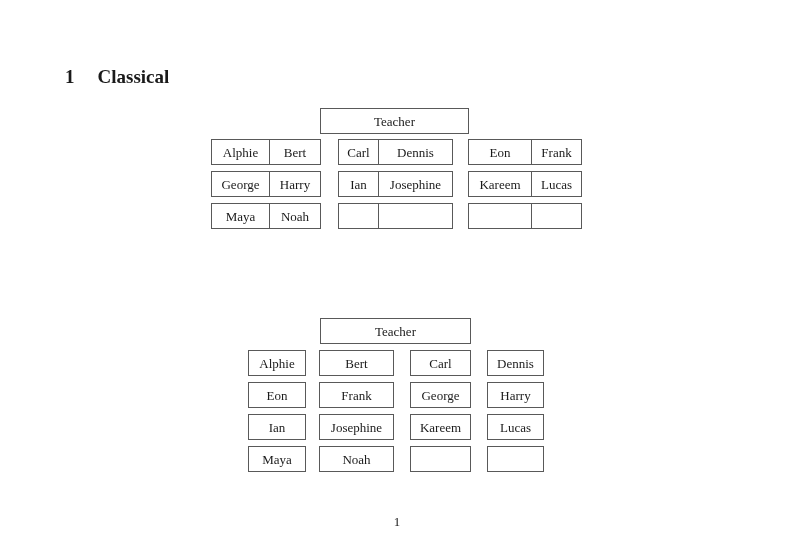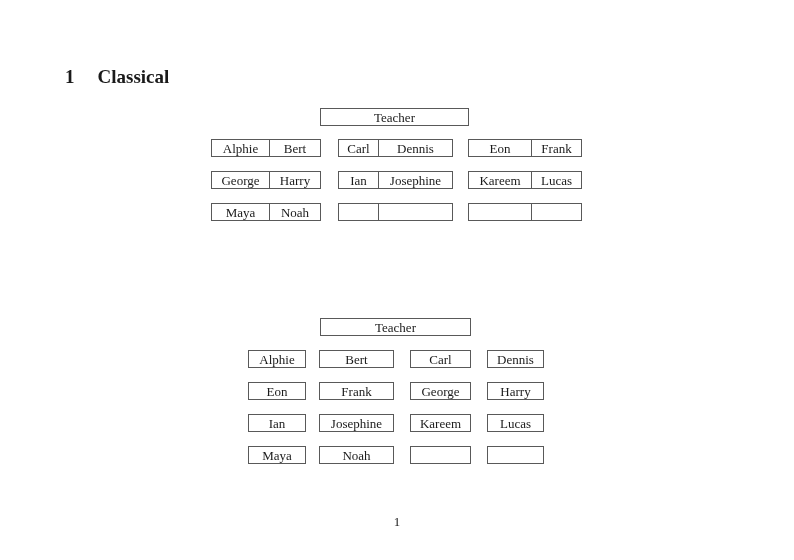--- a/index.html
+++ b/index.html
@@ -16,21 +16,21 @@
     font-weight:bold;font-size:19px;line-height:1;
     white-space:nowrap;
   }
   .h-classical{top:67px;}
   .h-distributed{top:277px;}
   .sec-title{margin-left:23px;}
 
   .box,.ctable{
     position:absolute;box-sizing:border-box;
     border:1px solid #595959;
-    height:18px;font-size:13px;line-height:1;
+    height:26px;font-size:13px;line-height:1;
     background:#ffffff;
   }
   .box{display:flex;align-items:center;justify-content:center;}
   .ctable{display:flex;}
   .ctable .cell{
     box-sizing:border-box;display:flex;align-items:center;justify-content:center;
     height:100%;overflow:hidden;
   }
   .ctable .cell:first-child{border-right:1px solid #595959;}
   .ctable .cell:last-child{flex:1;}

